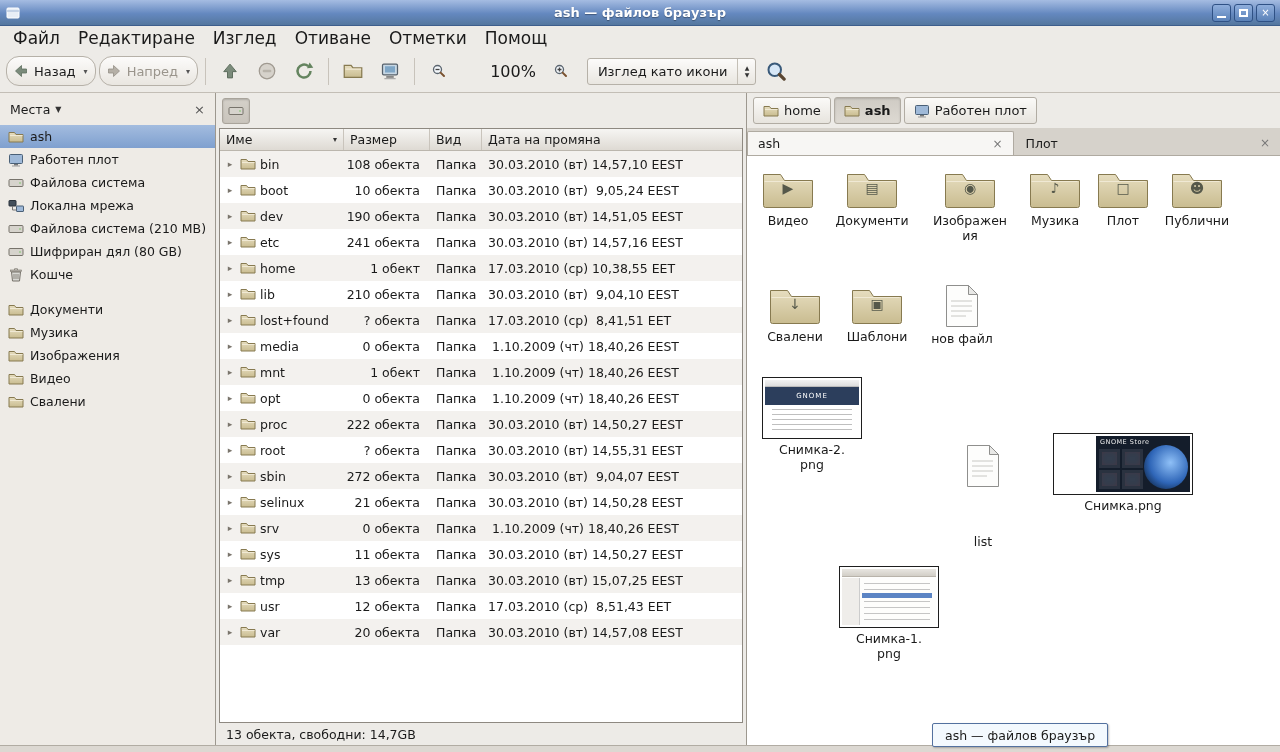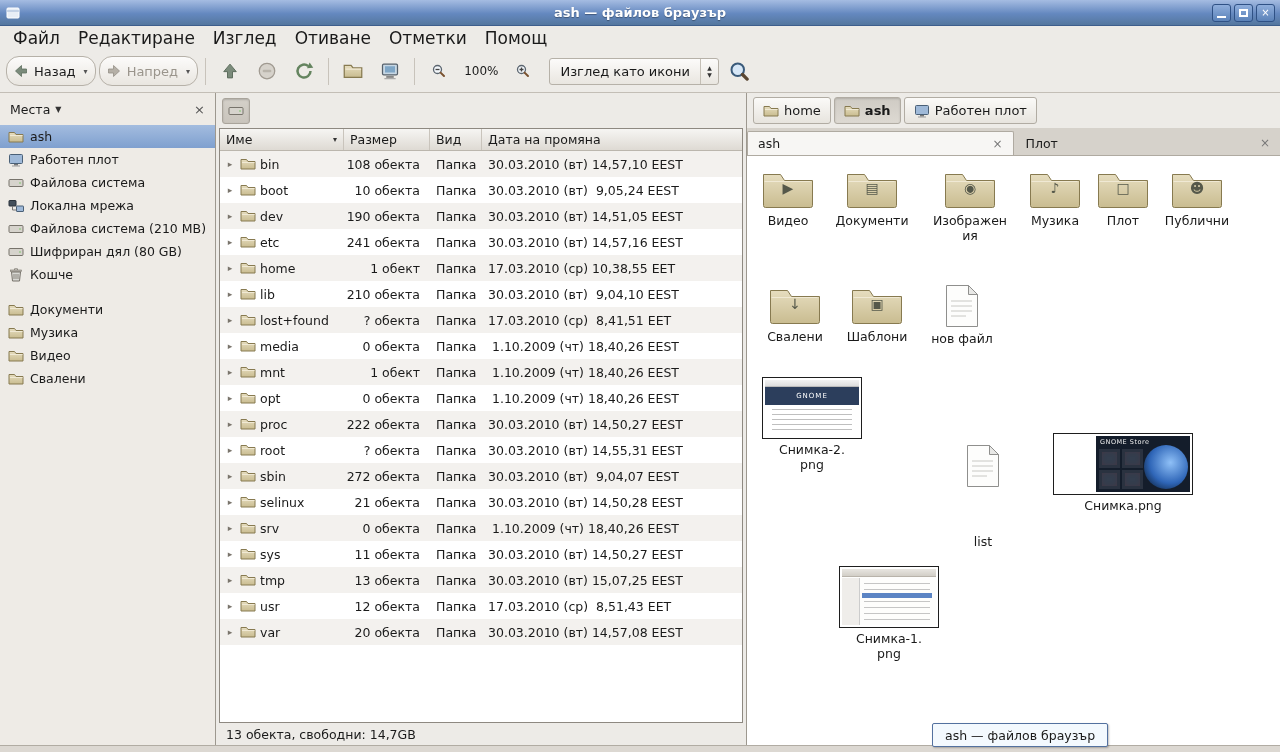--- a/index.html
+++ b/index.html
@@ -19,21 +19,21 @@
   .menu-item{padding:3px 9px;font-size:17px;}
   
   .toolbar{height:43px;flex:none;border-bottom:1px solid #C3BEB6;display:flex;align-items:center;padding:0 6px;gap:3px;background:#EDEBE7;}
   button{font-family:inherit;font-size:inherit;background:none;border:none;color:inherit;}
   .raised{border:1px solid #B6B1A8;border-radius:13px;background:linear-gradient(#FCFBFA,#E9E6E0);}
   .tb-btn{display:flex;align-items:center;gap:5px;height:30px;padding:0 7px 0 6px;font-size:13px;}
   .dd{font-size:8px;color:#555;margin-left:3px;}
   .disabled{color:#9A958C;}
   .tb-ico{width:34px;height:30px;display:flex;align-items:center;justify-content:center;}
   .tsep{width:1px;height:27px;background:#C8C3BB;margin:0 4px;}
-  .zoom-label{padding:0 5px;font-size:12px;}
+  .zoom-label{padding:0 5px;font-size:16px;margin-left:26px;}
   .view-combo{height:27px;border:1px solid #B6B1A8;border-radius:3px;background:linear-gradient(#FCFBFA,#E9E6E0);display:flex;align-items:center;margin-left:6px;}
   .vc-label{padding:0 10px;font-size:13px;}
   .vc-arrows{width:18px;height:100%;border-left:1px solid #C4BFB6;display:flex;flex-direction:column;align-items:center;justify-content:center;font-size:6px;color:#333;line-height:1.2;}
   .i16{width:16px;height:16px;flex:none;}
   .i20{width:20px;height:20px;flex:none;}
   
   .content{flex:1;display:flex;min-height:0;}
   .sidebar{width:216px;flex:none;background:#EEEBE6;border-right:1px solid #9D988F;display:flex;flex-direction:column;}
   .sidebar-header{height:32px;flex:none;display:flex;align-items:center;padding:0 10px;gap:5px;}
   .sb-chevron{font-size:8px;color:#333;}
@@ -349,20 +349,26 @@
             <div class="sb-item">
               <svg class="i16">
                 <use href="#sym-folder"></use>
               </svg>
               <span>Музика</span>
             </div>
             <div class="sb-item">
               <svg class="i16">
                 <use href="#sym-folder"></use>
               </svg>
+              <span>Изображения</span>
+            </div>
+            <div class="sb-item">
+              <svg class="i16">
+                <use href="#sym-folder"></use>
+              </svg>
               <span>Видео</span>
             </div>
             <div class="sb-item">
               <svg class="i16">
                 <use href="#sym-folder"></use>
               </svg>
               <span>Свалени</span>
             </div>
           </div>
       </div>

